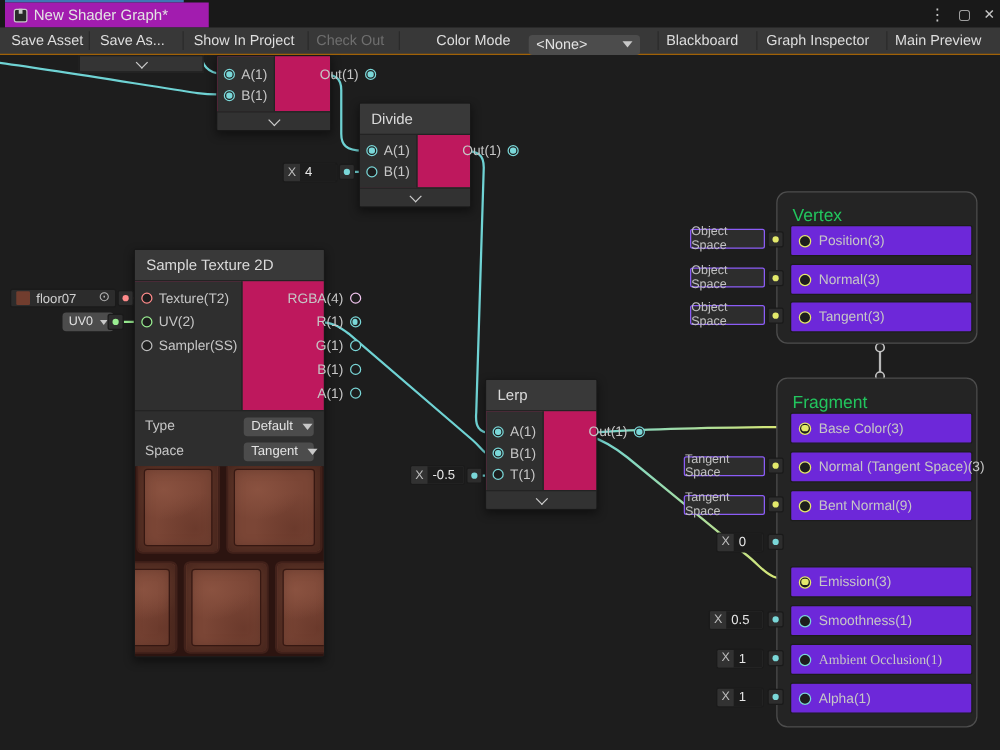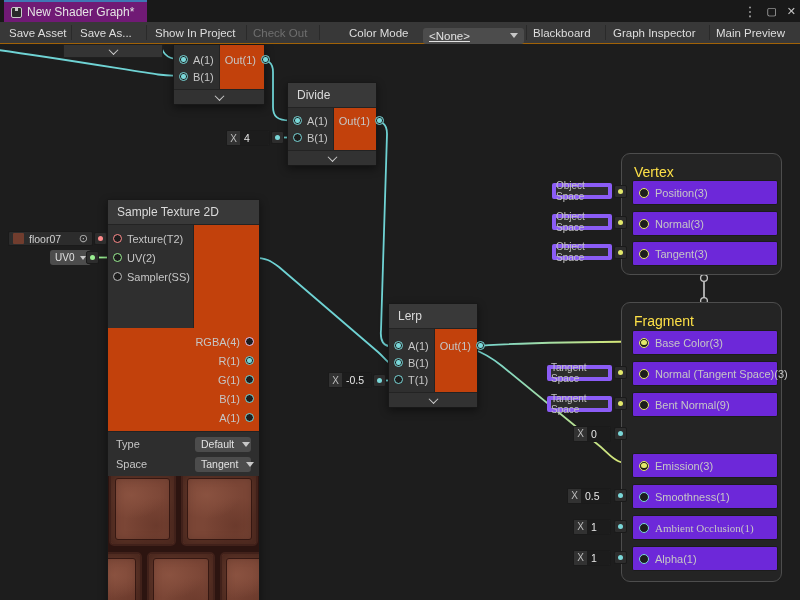--- a/index.html
+++ b/index.html
@@ -2,21 +2,21 @@
 <html><head>
 <meta charset="utf-8">
 <style>
   * { margin:0; padding:0; box-sizing:border-box; }
   html,body { width:800px; height:600px; overflow:hidden; background:#1d1d1d;
     font-family:"Liberation Sans", sans-serif; -webkit-font-smoothing:antialiased; }
 
   
   .tabbar { position:absolute; left:0; top:0; width:800px; height:22px; background:#191919; z-index:50; }
   .tab-accent { position:absolute; left:4px; top:0; width:143px; height:2px; background:#4076b4; }
-  .tab { position:absolute; left:4px; top:2px; width:143px; height:20px; background:#701a75;
+  .tab { position:absolute; left:4px; top:2px; width:163px; height:20px; background:#a21caf;
     display:flex; align-items:center; gap:5px; padding:0 7px; color:#e4e4e4; font-size:12px; }
   .tab-icon { width:11px; height:11px; border:1.4px solid #c9c9c9; border-radius:2px; position:relative; flex:none; background:#2a2a2a;}
   .tab-icon::after { content:""; position:absolute; left:3px; top:-1px; width:3px; height:4px; background:#c9c9c9; }
   .win-controls { position:absolute; right:4px; top:0; height:22px; display:flex; align-items:center; gap:10px; color:#c5c5c5; font-size:13px; }
   .win-controls span { cursor:default; }
 
   .toolbar { position:absolute; left:0; top:22px; width:800px; height:22px; background:#383838;
     border-bottom:1px solid #a16207; z-index:50; color:#dedede; font-size:11.5px; }
   .tb-item { position:absolute; top:0; height:21px; display:flex; align-items:center; }
   .tb-sep { position:absolute; top:3px; width:1px; height:15px; background:#2a2a2a; }
@@ -29,21 +29,21 @@
   .canvas { position:absolute; inset:0; background:#1d1d1d; }
   svg.edges { position:absolute; left:0; top:0; z-index:1; }
   svg.edges path, svg.edges line { fill:none; stroke-width:1.8px; }
   .w-cyan { stroke:#6fd3d4; } .w-red { stroke:#ff8b8b; } .w-green { stroke:#9aef92; } .w-yellow { stroke:#e3e96b; }
 
   
   .node { position:absolute; z-index:2; background:#2e2e2e; border:1px solid #181818; border-radius:2px;
     box-shadow:0 3px 8px rgba(0,0,0,.45); }
   .node-title { background:#393939; height:25px; line-height:25px; padding:0 9px; font-size:12px; color:#dadada;
     border-bottom:1px solid #232323; white-space:nowrap; }
-  .node-body { display:flex; align-items:flex-start; background:#c2410c; }
+  .node-body { display:flex; align-items:flex-start; background:#be185d;gap:31px; }
   .in-col { background:#2f2f2f; border-right:1px solid #232323; padding:4px 5px; }
   .out-col { margin-left:auto; padding:4px 5px; }
   .prow { display:flex; align-items:center; gap:5px; height:19px; font-size:11px; color:#c6c6c6; white-space:nowrap; }
   .prow.h17 { height:17px; }
   .node-footer { background:#323232; border-top:1px solid #232323; height:15px; display:flex; align-items:center; justify-content:center; }
   .chev { display:inline-block; width:7px; height:7px; border-right:1.7px solid #cdcdcd; border-bottom:1.7px solid #cdcdcd;
     transform:rotate(45deg) translate(-1px,-1px); }
 
   .port { width:9px; height:9px; border-radius:50%; border:1.3px solid var(--pc,#7ad7d8); background:#1d1d1d; position:relative; flex:none; }
   .port.filled::after { content:""; position:absolute; inset:1.3px; border-radius:50%; background:var(--pc); }
@@ -55,27 +55,27 @@
   .ctrl-row .dropdown { margin-left:auto; width:56px; height:15px; font-size:10.5px; }
   .tex-preview { position:relative; width:151px; height:152px; background:#2c1410; overflow:hidden; }
   .tile { position:absolute; border-radius:5px; border:2px solid #41211a;
     box-shadow:inset 0 0 0 5px rgba(52,25,18,.45), inset 0 0 12px rgba(0,0,0,.35);
     background:radial-gradient(55px 38px at 32% 30%, #8a5240, rgba(138,82,64,0) 62%),
                radial-gradient(48px 44px at 72% 74%, #6b3a2c, rgba(107,58,44,0) 66%), #7b4636; }
   .tile::after { content:""; position:absolute; inset:4px; border:1px solid rgba(44,18,13,.75); border-radius:3px; }
 
   
   .block { position:absolute; z-index:2; background:#242424; border:1px solid #4d4d4d; border-radius:9px; }
-  .block-title { font-size:14px; color:#fde047; padding:10px 0 0 12px; }
+  .block-title { font-size:14px; color:#22c55e; padding:10px 0 0 12px; }
   .brow { position:absolute; left:10px; width:146px; height:25px; background:#6d28d9; border:1px solid #1c1c1c;
     border-radius:2px; display:flex; align-items:center; gap:6px; padding:0 6px; font-size:11px; color:#c6c6c6; white-space:nowrap; }
   .brow .port { width:10px; height:10px; }
 
   
-  .pwidget { position:absolute; z-index:2; background:#2d2d2d; border:4px solid #8b5cf6; border-radius:2px;
+  .pwidget { position:absolute; z-index:2; background:#2d2d2d; border:1px solid #8b5cf6; border-radius:2px;
     height:16px; display:flex; align-items:center; justify-content:center; font-size:10px; color:#c2c2c2; }
   .dotbox { position:absolute; z-index:2; width:13px; height:13px; background:#2d2d2d; border:1px solid #1a1a1a;
     border-radius:2px; display:flex; align-items:center; justify-content:center; }
   .dot { width:5px; height:5px; border-radius:50%; background:var(--pc,#7ad7d8); }
   .xwidget { position:absolute; z-index:2; height:16px; display:flex; background:#323232; border:1px solid #1a1a1a; border-radius:2px; overflow:hidden; }
   .xwidget .xl { width:13px; display:flex; align-items:center; justify-content:center; font-size:10px; color:#bdbdbd; background:#323232; }
   .xwidget .xv { flex:1; background:#1c1c1c; display:flex; align-items:center; padding:0 4px; font-size:10.5px; color:#e6e6e6; }
   .objfield { position:absolute; z-index:2; height:15px; background:#2c2c2c; border:1px solid #1a1a1a; border-radius:2px;
     display:flex; align-items:center; gap:5px; padding:0 4px; font-size:10.5px; color:#d0d0d0; }
   .thumb { width:11px; height:11px; background:#713d2e; border-radius:1px; flex:none; }
@@ -182,21 +182,21 @@
   <div class="xwidget" style="left:226px; top:130px; width:44px;">
     <span class="xl">X</span>
     <span class="xv">4</span>
   </div>
   <div class="dotbox c-cyan" style="left:271px; top:131px;">
       <span class="dot"></span>
     </div>
 
   <div class="node" style="left:107px; top:199px; width:153px;">
     <div class="node-title">Sample Texture 2D</div>
-    <div class="node-body" style="min-height:103px;flex-direction:column;">
+    <div class="node-body" style="min-height:103px;">
       <div class="in-col" style="width:86px; min-height:103px;">
         <div class="prow">
             <span class="port c-red"></span>
             <span>Texture(T2)</span>
           </div>
         <div class="prow">
             <span class="port c-green"></span>
             <span>UV(2)</span>
           </div>
         <div class="prow">
@@ -434,21 +434,21 @@
   <div class="tb-item" style="left:9px;">Save Asset</div>
   <div class="tb-sep" style="left:71px;"></div>
   <div class="tb-item" style="left:80px;">Save As...</div>
   <div class="tb-sep" style="left:146px;"></div>
   <div class="tb-item" style="left:155px;">Show In Project</div>
   <div class="tb-sep" style="left:246px;"></div>
   <div class="tb-item tb-disabled" style="left:253px;">Check Out</div>
   <div class="tb-sep" style="left:319px;"></div>
   <div class="tb-item" style="left:349px;">Color Mode</div>
   <div class="tb-item" style="left:423px; top:3px;">
-    <div class="dropdown" style="width:101px;text-decoration:underline;">
+    <div class="dropdown" style="width:89px;">
       <span>&lt;None&gt;</span>
         <span class="darr"></span>
     </div>
   </div>
   <div class="tb-sep" style="left:526px;"></div>
   <div class="tb-item" style="left:533px;">Blackboard</div>
   <div class="tb-sep" style="left:605px;"></div>
   <div class="tb-item" style="left:613px;">Graph Inspector</div>
   <div class="tb-sep" style="left:709px;"></div>
   <div class="tb-item" style="left:716px;">Main Preview</div>

